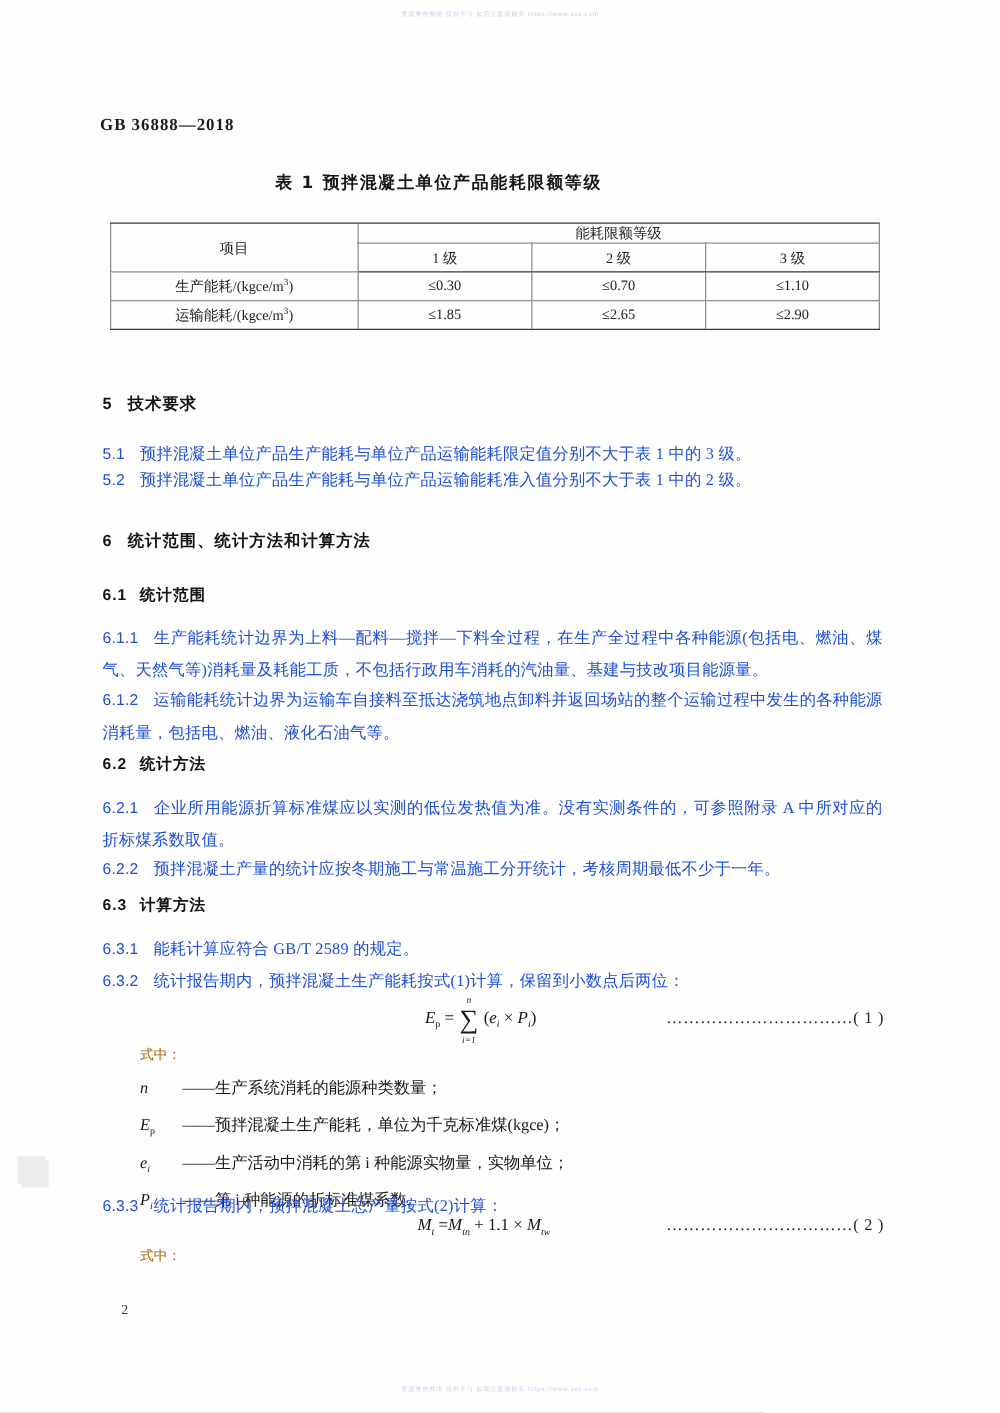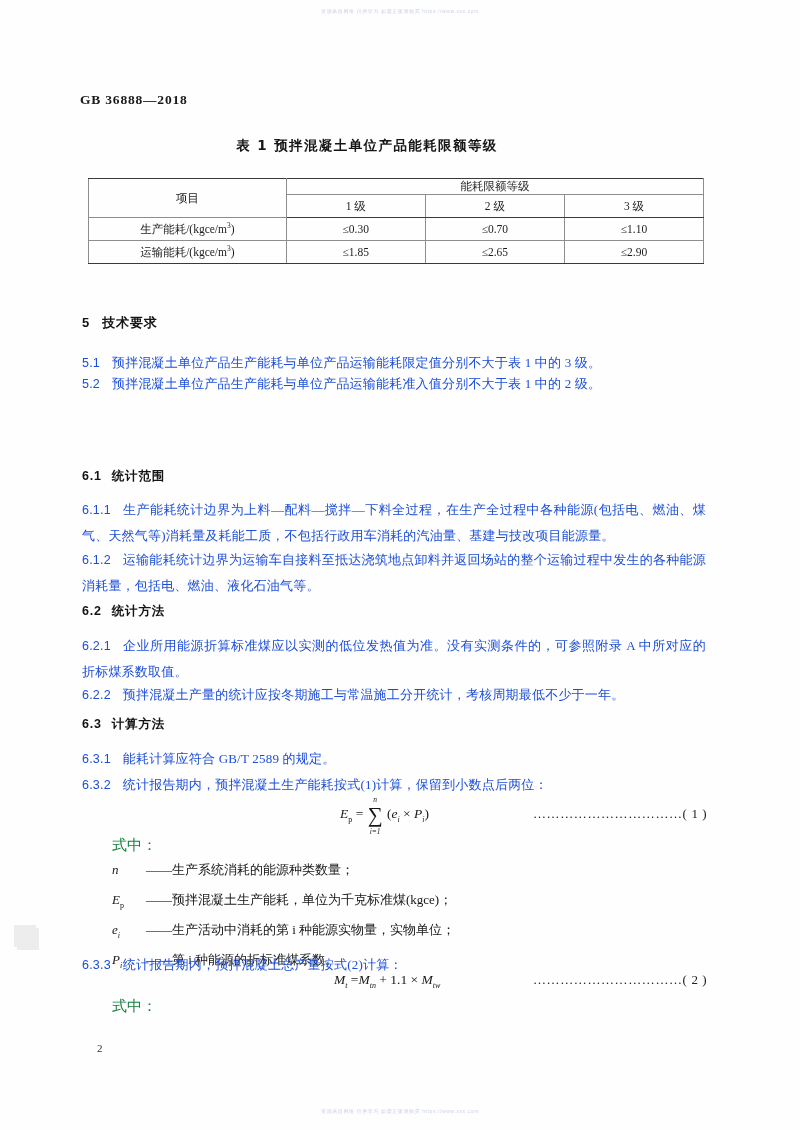--- a/index.html
+++ b/index.html
@@ -52,21 +52,21 @@
     top: 92px;
     font-family: "Liberation Serif", serif;
     font-weight: bold;
     font-size: 13.5px;
     letter-spacing: 0.8px;
     color: #1a1a1a;
   }
 
   .table-title {
     position: absolute;
-    left: 16px;
+    left: 0;
     top: 137px;
     width: 702px;
     text-align: center;
     font-family: "DejaVu Sans", "Liberation Sans", sans-serif;
     font-weight: bold;
     font-size: 13.5px;
     letter-spacing: 1.4px;
     color: #161616;
   }
 
@@ -178,22 +178,22 @@
   .deflist .row { white-space: nowrap; }
   .deflist .sym {
     display: inline-block;
     width: 34px;
     font-style: italic;
   }
 
   .shizhong {
     position: absolute;
     font-family: "Liberation Serif", "DejaVu Serif", serif;
-    font-size: 15px;
-    color: #15803d;
+    font-size: 11px;
+    color: #a16207;
   }
 
   .page-num {
     position: absolute;
     left: 97px;
     top: 1042px;
     font-family: "Liberation Serif", serif;
     font-size: 11px;
     color: #333;
   }
@@ -243,20 +243,23 @@
   </div>
 
   <div class="para" style="left:82px; top:350px; width:624px;">
     <span class="idx">5.1</span><span class="ig"></span><span>预拌混凝土单位产品生产能耗与单位产品运输能耗限定值分别不大于表 1 中的 3 级。</span>
   </div>
 
   <div class="para" style="left:82px; top:371px; width:624px;">
     <span class="idx">5.2</span><span class="ig"></span><span>预拌混凝土单位产品生产能耗与单位产品运输能耗准入值分别不大于表 1 中的 2 级。</span>
   </div>
 
+  <div class="h1" style="left:82px; top:424px;">
+    <span class="num">6</span><span class="gap"></span><span>统计范围、统计方法和计算方法</span>
+  </div>
 
   <div class="h2" style="left:82px; top:468px;">
     <span class="num">6.1</span><span class="gap"></span><span>统计范围</span>
   </div>
 
   <div class="para" style="left:82px; top:497px; width:624px; text-indent:0;">
     <span class="idx">6.1.1</span><span class="ig"></span><span>生产能耗统计边界为上料—配料—搅拌—下料全过程，在生产全过程中各种能源(包括电、燃油、煤气、天然气等)消耗量及耗能工质，不包括行政用车消耗的汽油量、基建与技改项目能源量。</span>
   </div>
 
   <div class="para" style="left:82px; top:547px; width:624px;">

